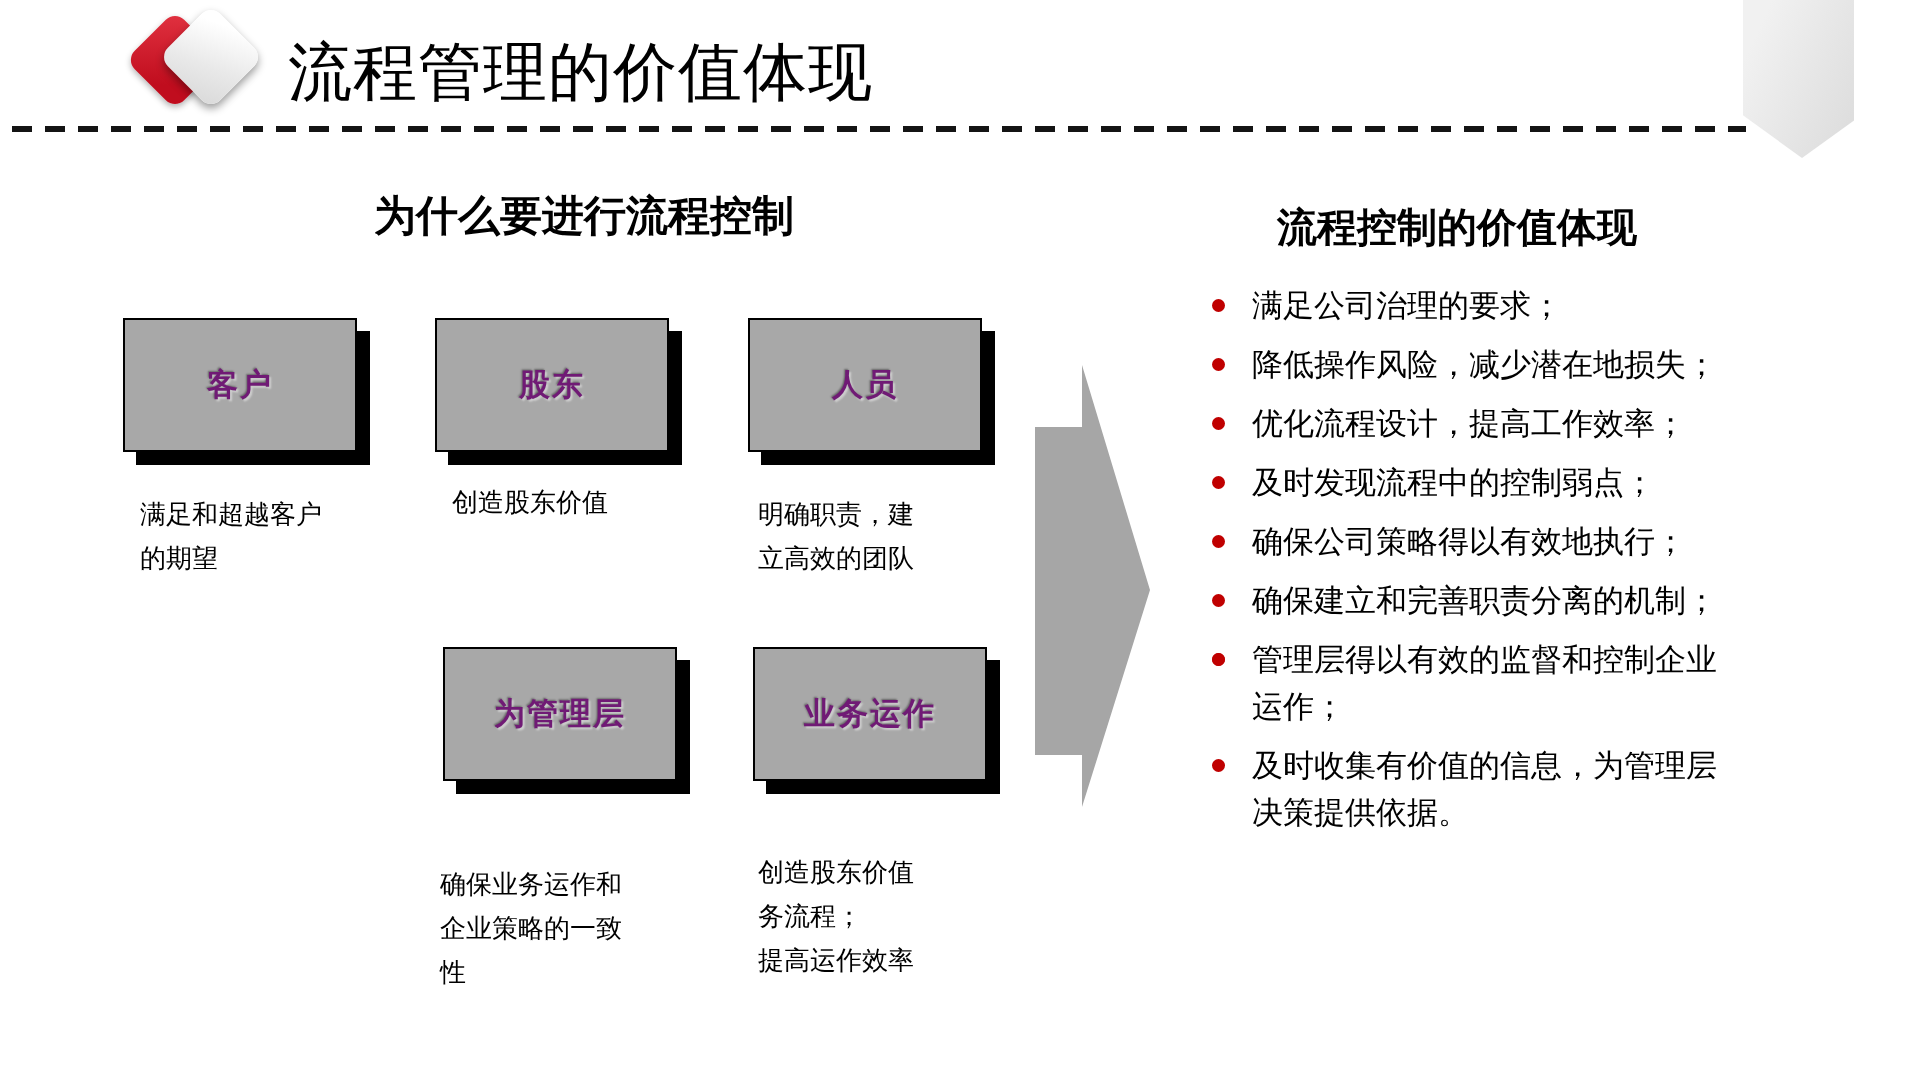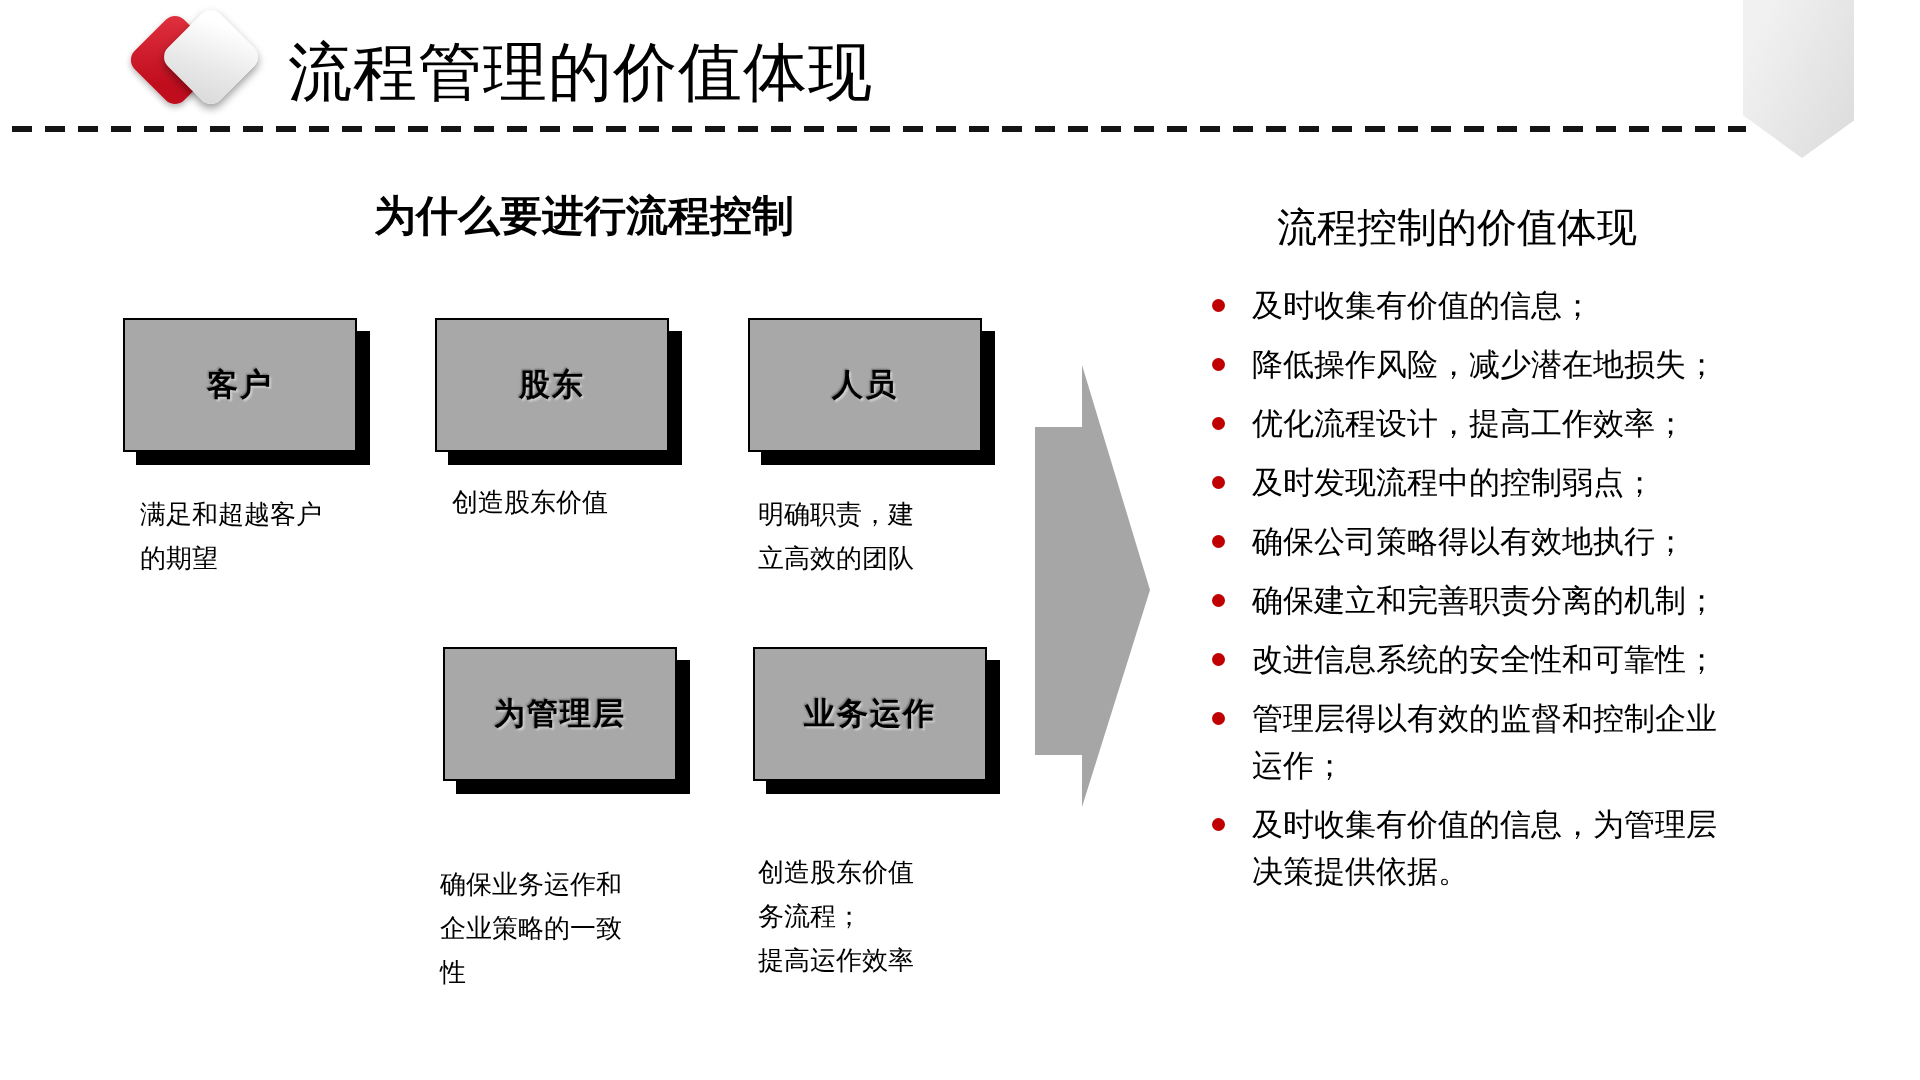--- a/index.html
+++ b/index.html
@@ -46,33 +46,33 @@
     position:absolute;left:334px;top:188px;width:500px;
     font-size:42px;font-weight:700;text-align:center;white-space:nowrap;
   }
   .gbox{
     position:absolute;width:230px;height:130px;
     background:#a8a8a8;border:2px solid #000;
     box-shadow:13px 13px 0 #000;
     display:flex;align-items:center;justify-content:center;
   }
   .gbox-label{
-    color:#000000;font-size:31px;font-weight:700;letter-spacing:2px;
+    color:#701a75;font-size:31px;font-weight:700;letter-spacing:2px;
     text-shadow:2px 2px 2px rgba(255,255,255,.45),-1px -1px 2px rgba(0,0,0,.40);
   }
   .bdesc{
     position:absolute;width:330px;
     font-size:26px;line-height:44px;white-space:pre-line;
   }
   
   .flow-arrow{position:absolute;left:1030px;top:360px;width:130px;height:460px;}
   
   .right-heading{
     position:absolute;left:1207px;top:200px;width:500px;
-    font-size:40px;font-weight:400;text-align:center;white-space:nowrap;
+    font-size:40px;font-weight:700;text-align:center;white-space:nowrap;
   }
   .value-list{
     position:absolute;left:1205px;top:282px;width:580px;
     margin:0;padding:0;list-style:none;
   }
   .value-list li{
     position:relative;padding-left:47px;margin-bottom:12px;
     font-size:31px;line-height:47px;white-space:pre-line;
   }
   .bullet-dot{
@@ -123,26 +123,26 @@
 务流程；
 提高运作效率</div>
 
   <svg class="flow-arrow" viewBox="0 0 130 460" xmlns="http://www.w3.org/2000/svg">
     <polygon points="5,67 52,67 52,5 120,230 52,447 52,395 5,395" fill="#a6a6a6"></polygon>
   </svg>
 
   <div class="right-heading">流程控制的价值体现</div>
 
   <ul class="value-list">
-    <li><span class="bullet-dot"></span><span>及时收集有价值的信息；</span></li>
+    <li><span class="bullet-dot"></span><span>满足公司治理的要求；</span></li>
     <li><span class="bullet-dot"></span><span>降低操作风险，减少潜在地损失；</span></li>
     <li><span class="bullet-dot"></span><span>优化流程设计，提高工作效率；</span></li>
     <li><span class="bullet-dot"></span><span>及时发现流程中的控制弱点；</span></li>
     <li><span class="bullet-dot"></span><span>确保公司策略得以有效地执行；</span></li>
     <li><span class="bullet-dot"></span><span>确保建立和完善职责分离的机制；</span></li>
-    <li><span class="bullet-dot"></span><span>改进信息系统的安全性和可靠性；</span></li>
+    <li><span class="bullet-dot"></span></li>
     <li><span class="bullet-dot"></span><span>管理层得以有效的监督和控制企业
 运作；</span></li>
     <li><span class="bullet-dot"></span><span>及时收集有价值的信息，为管理层
 决策提供依据。</span></li>
   </ul>
 
 </div>
 
 </body></html>

